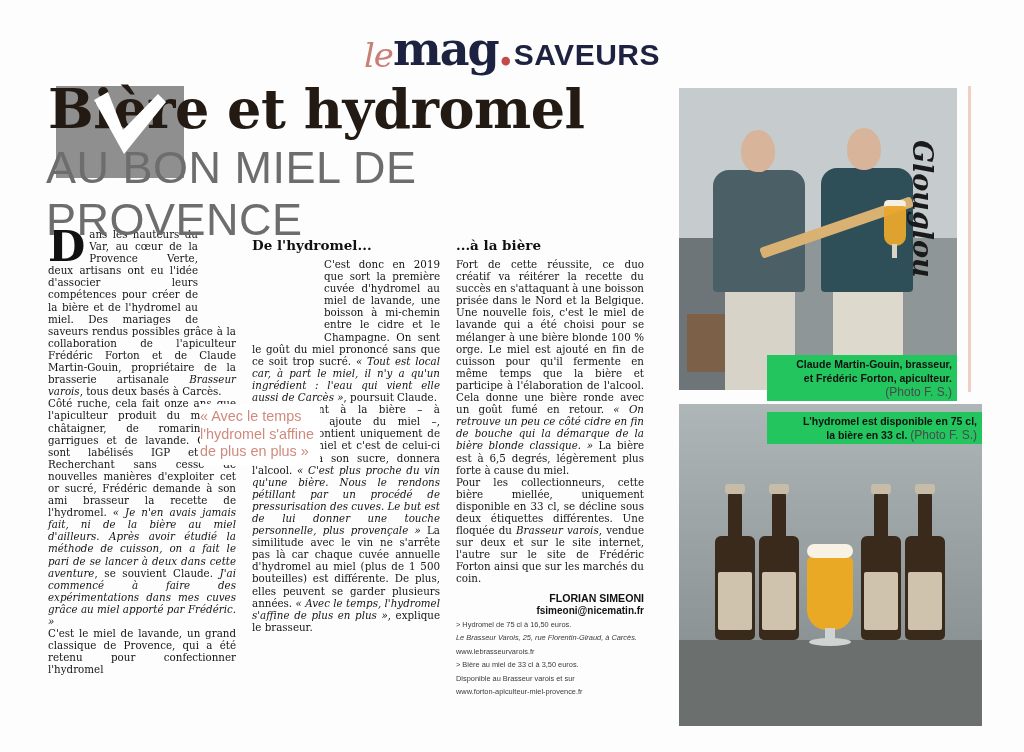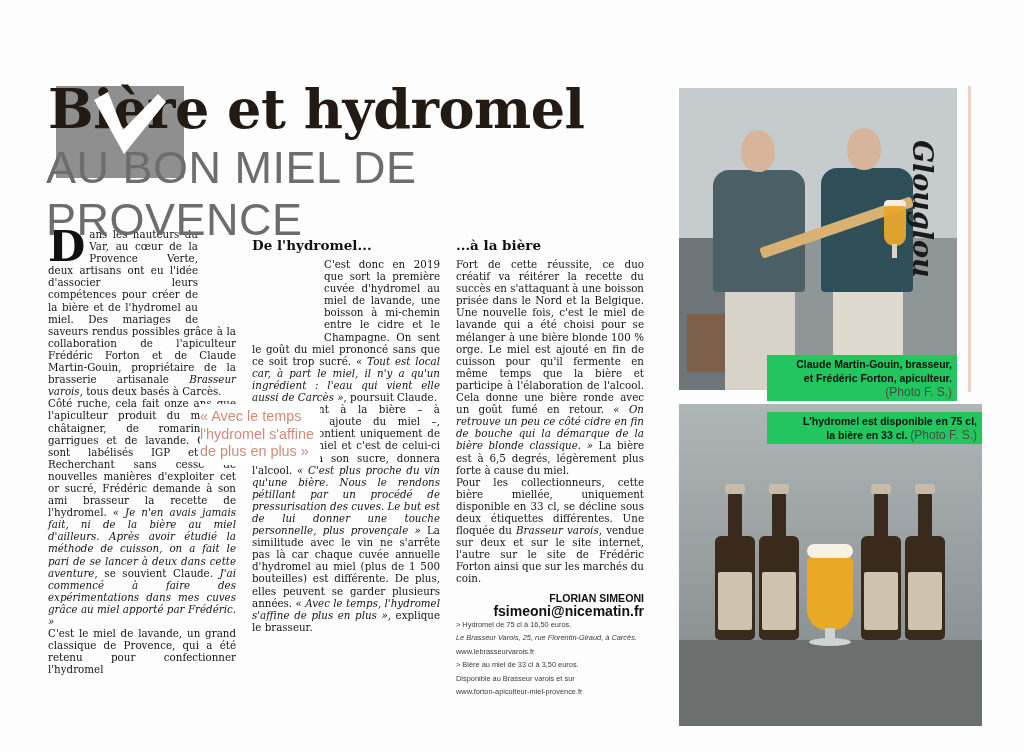--- a/index.html
+++ b/index.html
@@ -113,21 +113,21 @@
 
   .byline {
     text-align:right;
     font-family:"Liberation Sans", sans-serif;
     font-weight:700; font-size:10.6px; line-height:13px;
     color:#111; margin-top:7px;
   }
   .byline-mail {
     text-align:right;
     font-family:"Liberation Sans", sans-serif;
-    font-weight:700; font-size:14px; line-height:12px;
+    font-weight:700; font-size:10px; line-height:12px;
     color:#111;
   }
   .infoline {
     font-family:"Liberation Sans", sans-serif;
     font-size:7.4px; line-height:10.5px;
     color:#3a3a3a; text-align:left; margin-top:3px;
   }
   .infoline.ital { font-style:italic; }
 
   
@@ -197,20 +197,23 @@
   #right-rule {
     position:absolute; left:968px; top:86px; width:3px; height:306px;
     background:#f0cfc6;
   }
 </style>
 </head>
 <body>
 
 <div id="page">
 
+  <div id="masthead">
+    <span class="mh-le">le</span><span class="mh-mag">mag</span><span class="mh-dot">.</span><span class="mh-sav">SAVEURS</span>
+  </div>
 
   <div id="headline-block">
     <div id="gray-box"></div>
     <svg id="check-mark" viewBox="0 0 74 62">
       <polygon points="2,8 16,0 31,38 66,2 74,10 32,62" fill="#ffffff"></polygon>
     </svg>
     <h1 id="headline">Bière et hydromel</h1>
     <h2 id="subheadline">AU BON MIEL DE PROVENCE</h2>
   </div>
 

